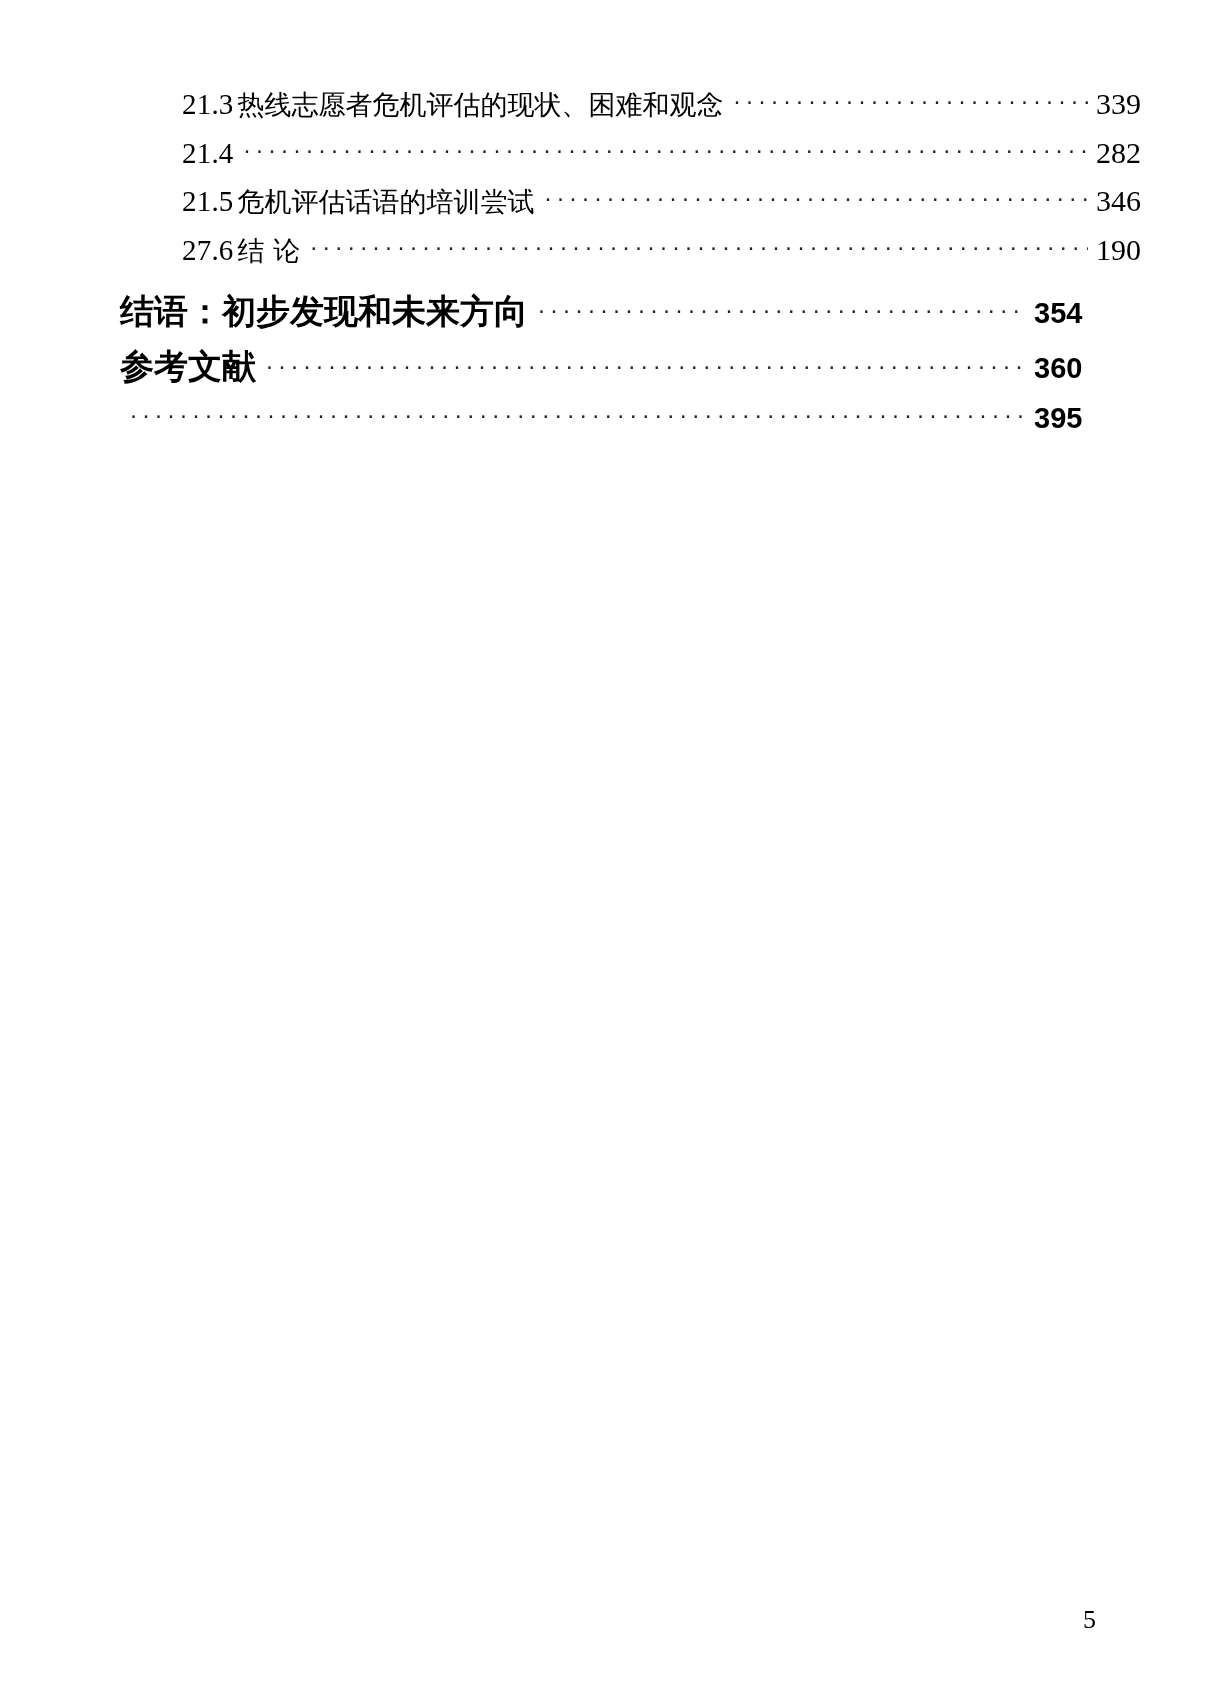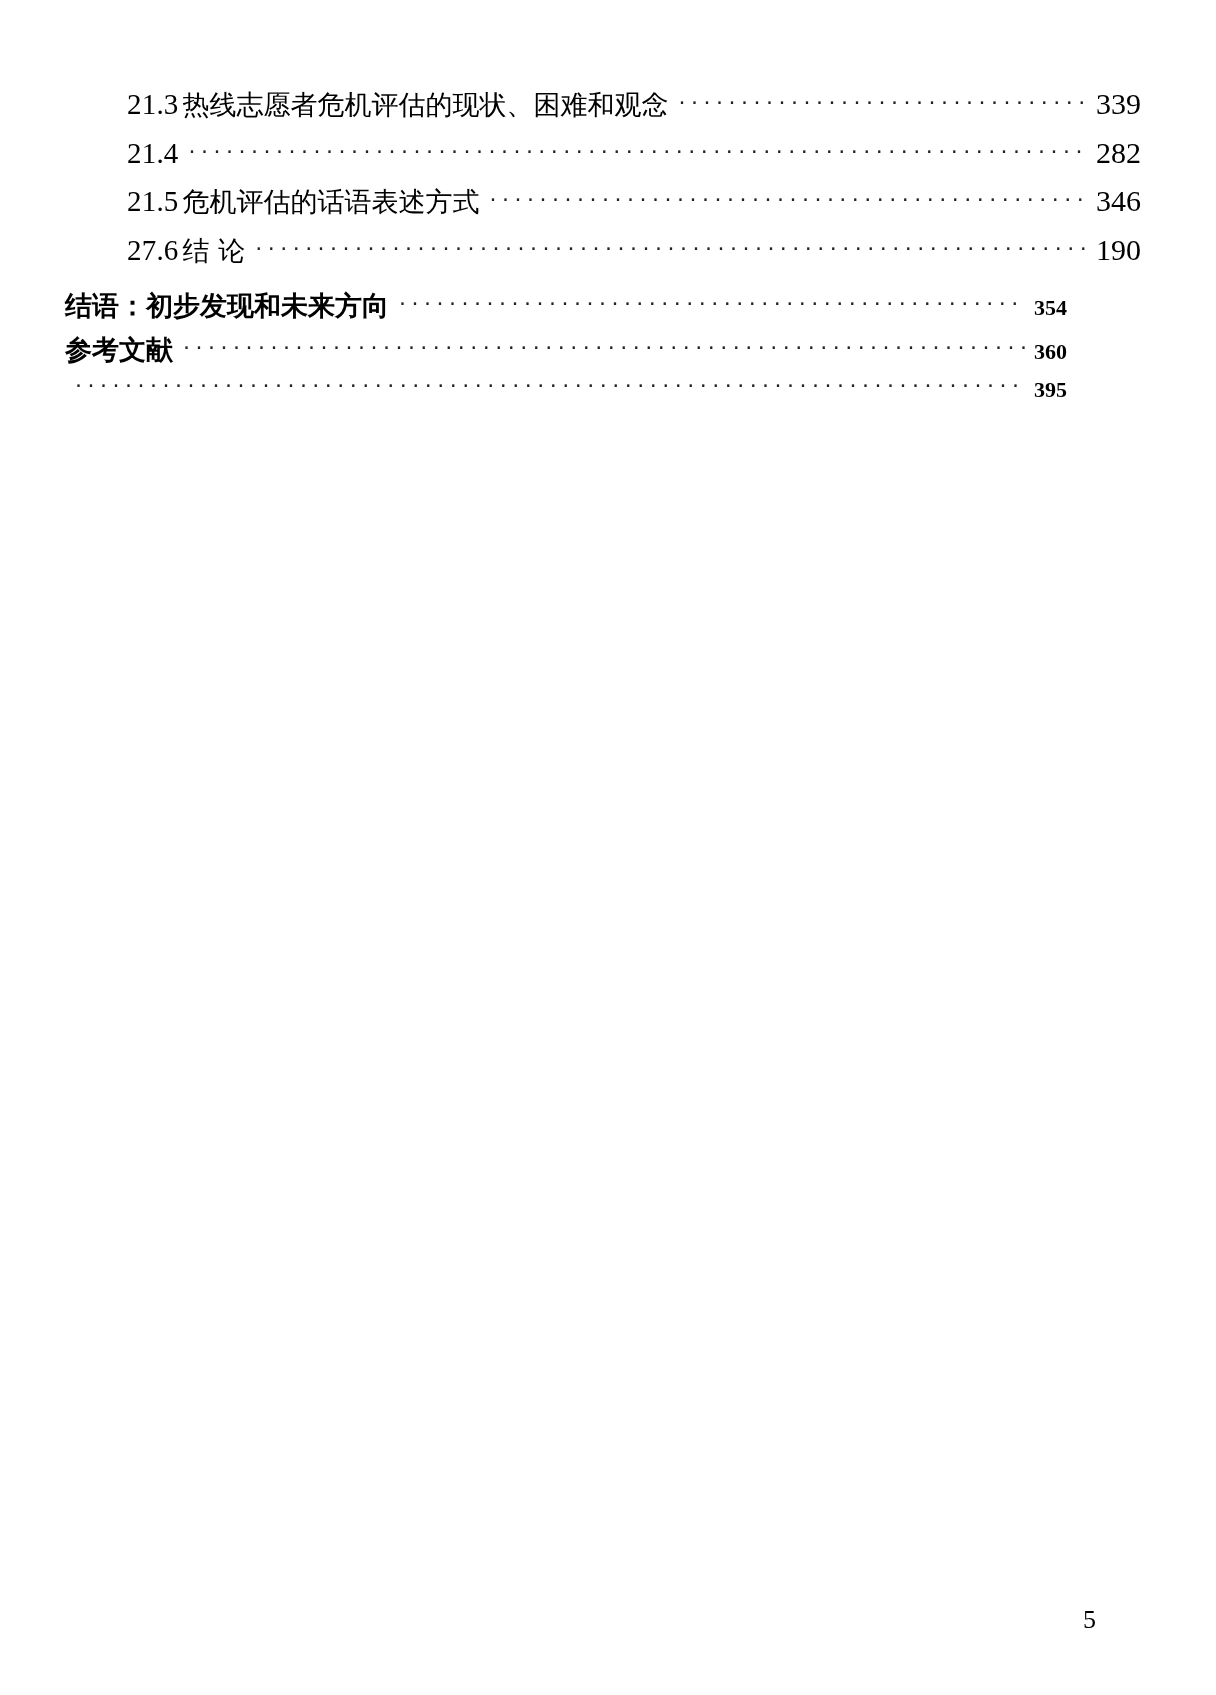--- a/index.html
+++ b/index.html
@@ -14,21 +14,21 @@
     color: #000000;
     position: relative;
     overflow: hidden;
   }
 
   .page {
     position: relative;
     width: 1216px;
     height: 1695px;
     box-sizing: border-box;
-    padding: 80px 120px 0 65px;
+    padding: 80px 120px 0 120px;
   }
 
   .toc {
     width: 100%;
   }
 
   .toc-entry {
     display: flex;
     align-items: baseline;
     width: 100%;
@@ -59,21 +59,21 @@
     font-size: 30px;
     line-height: 1.62;
     padding-left: 0;
     font-weight: bold;
     font-family: "DejaVu Sans", sans-serif;
   }
 
   .toc-entry.level1 .title {
     font-weight: bold;
     font-family: "DejaVu Sans", sans-serif;
-    font-size: 27px;
+    font-size: 34px;
   }
 
   .leader {
     flex: 1 1 auto;
     overflow: hidden;
     margin: 0 8px 0 10px;
     position: relative;
     height: 1em;
   }
 
@@ -97,22 +97,22 @@
   .pageno {
     flex: 0 0 auto;
     font-family: "Liberation Serif", serif;
     font-size: 30px;
     min-width: 62px;
     text-align: left;
   }
 
   .level1 .pageno {
     font-weight: bold;
-    font-family: Liberation Serif, serif;
-    font-size: 22px;
+    font-family: Liberation Sans, sans-serif;
+    font-size: 29px;
   }
 
   .group-gap {
     height: 10px;
   }
 
   .folio {
     position: absolute;
     right: 120px;
     bottom: 60px;
@@ -136,21 +136,21 @@
     </div>
 
     <div class="toc-entry level2">
       <span class="num">21.4</span>
       <span class="leader"></span>
       <span class="pageno">282</span>
     </div>
 
     <div class="toc-entry level2">
       <span class="num">21.5</span>
-      <span class="title">危机评估的话语表述方式</span>
+      <span class="title">危机评估话语的培训尝试</span>
       <span class="leader"></span>
       <span class="pageno">346</span>
     </div>
 
     <div class="toc-entry level2">
       <span class="num">27.6</span>
       <span class="title">结 论</span>
       <span class="leader"></span>
       <span class="pageno">190</span>
     </div>

